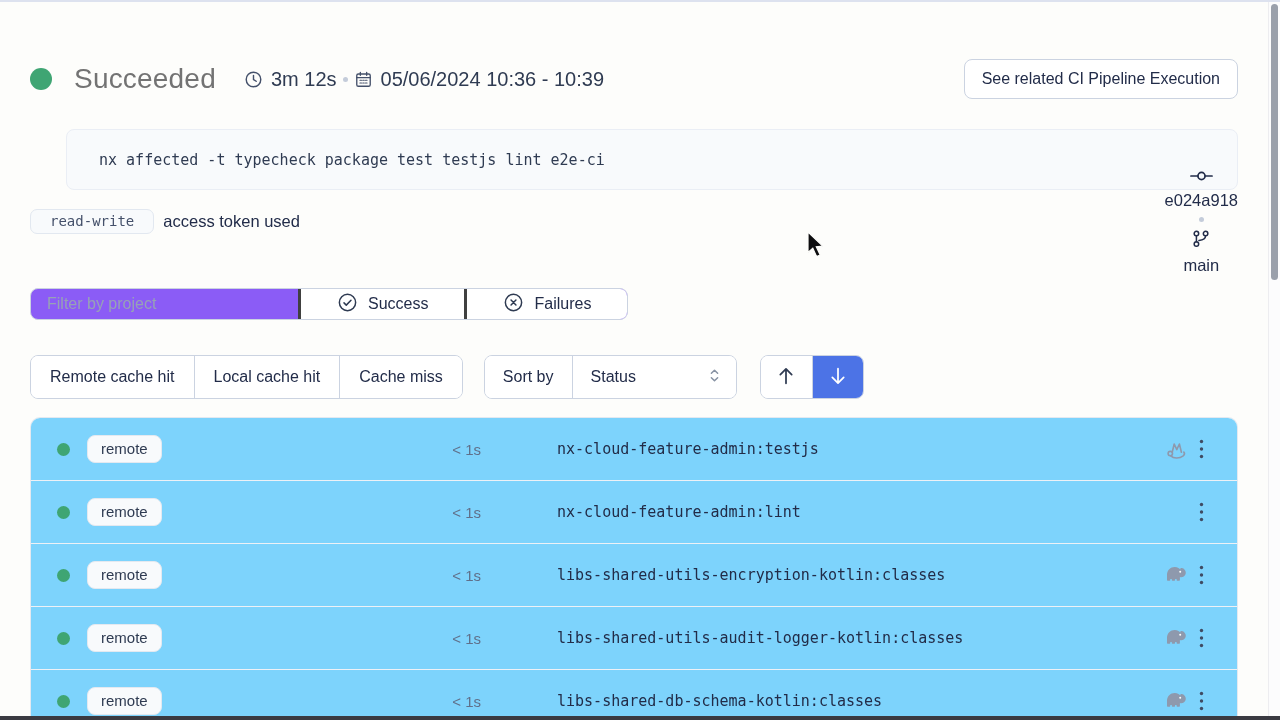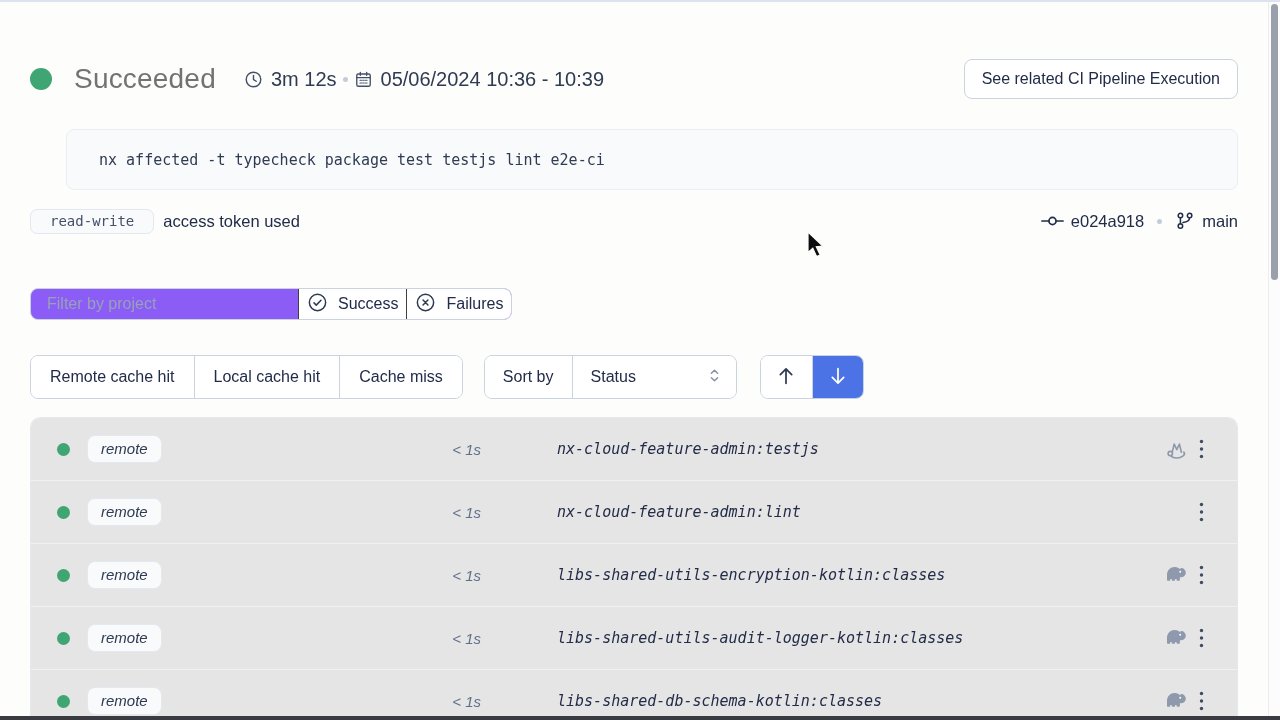--- a/index.html
+++ b/index.html
@@ -36,37 +36,37 @@
   .cmd-text { font-family: "DejaVu Sans Mono", monospace; font-size: 15px; color: #2f3b52; }
 
   
   .token-row { display: flex; align-items: center; margin-top: 17px; height: 28px; }
   .token-badge {
     font-family: "DejaVu Sans Mono", monospace; font-size: 14px; color: #44506a;
     background: #f8fafc; border: 1px solid #e2e8f0; border-radius: 7px;
     padding: 3px 19px 4px;
   }
   .token-text { font-size: 16.5px; color: #222c49; margin-left: 9px; }
-  .vcs { display: flex; align-items: center; gap: 7px; font-size: 16.5px; color: #222c49; }
+  .vcs { display: flex; align-items: center; gap: 7px; font-size: 16.5px; color: #222c49; flex-direction: column; }
   .vcs .ic { display: inline-flex; align-items: center; }
 
   
   .filter-row { display: flex; margin-top: 53px; height: 44px; }
   .filter-group {
     display: flex; height: 32px; border: 1px solid #cbd3e1; border-radius: 8px;
     background: #8b5cf6; overflow: hidden;
   }
   .filter-input {
     width: 267px; border: none; outline: none; padding: 0 16px; font-size: 16px;
     color: #232e48; font-family: "Liberation Sans", sans-serif; background: transparent;
   }
   .filter-input::placeholder { color: #97a2b6; }
   .seg-btn {
-    display: flex; align-items: center; gap: 10px; padding: 0 8px;
-    background: #fff; border: none; border-left: 1px solid #404040;
+    display: flex; align-items: center; gap: 10px; padding: 0 36px;
+    background: #fff; border: none; border-left: 3px solid #404040;
     font-size: 16px; color: #222c49; cursor: pointer;
     font-family: "Liberation Sans", sans-serif;
   }
 
   
   .toolbar-row { display: flex; margin-top: 23px; height: 44px; }
   .btn-group {
     display: flex; height: 44px; border: 1px solid #cbd3e1; border-radius: 8px;
     background: #fff; overflow: hidden;
   }
@@ -88,21 +88,21 @@
     width: 51px; display: flex; align-items: center; justify-content: center;
     background: #fff; border: none; cursor: pointer;
   }
   .arrow-btn.active { background: #4c73e6; }
 
   
   .task-card {
     margin-top: 18px; background: #fffefe; border: 1px solid #e4e9f0;
     border-radius: 10px 10px 0 0; border-bottom: none; overflow: hidden;
   }
-  .task-row { position: relative; height: 63px; border-bottom: 1px solid #eef1f6; background: #e5e5e5; font-style: italic; }
+  .task-row { position: relative; height: 63px; border-bottom: 1px solid #eef1f6; background: #7dd3fc; }
   .task-row:last-child { border-bottom: none; }
   .row-dot { position: absolute; left: 26px; top: 25px; width: 13px; height: 13px; border-radius: 50%; background: #3fa573; }
   .row-badge {
     position: absolute; left: 56px; top: 17px;
     font-size: 15px; color: #2f3b52; background: #f8fafc;
     border: 1px solid #e4e9f0; border-radius: 8px; padding: 4px 13px 5px;
   }
   .row-duration {
     position: absolute; left: 390px; top: 23px; width: 60px; text-align: right;
     font-size: 15px; color: #60708a;

